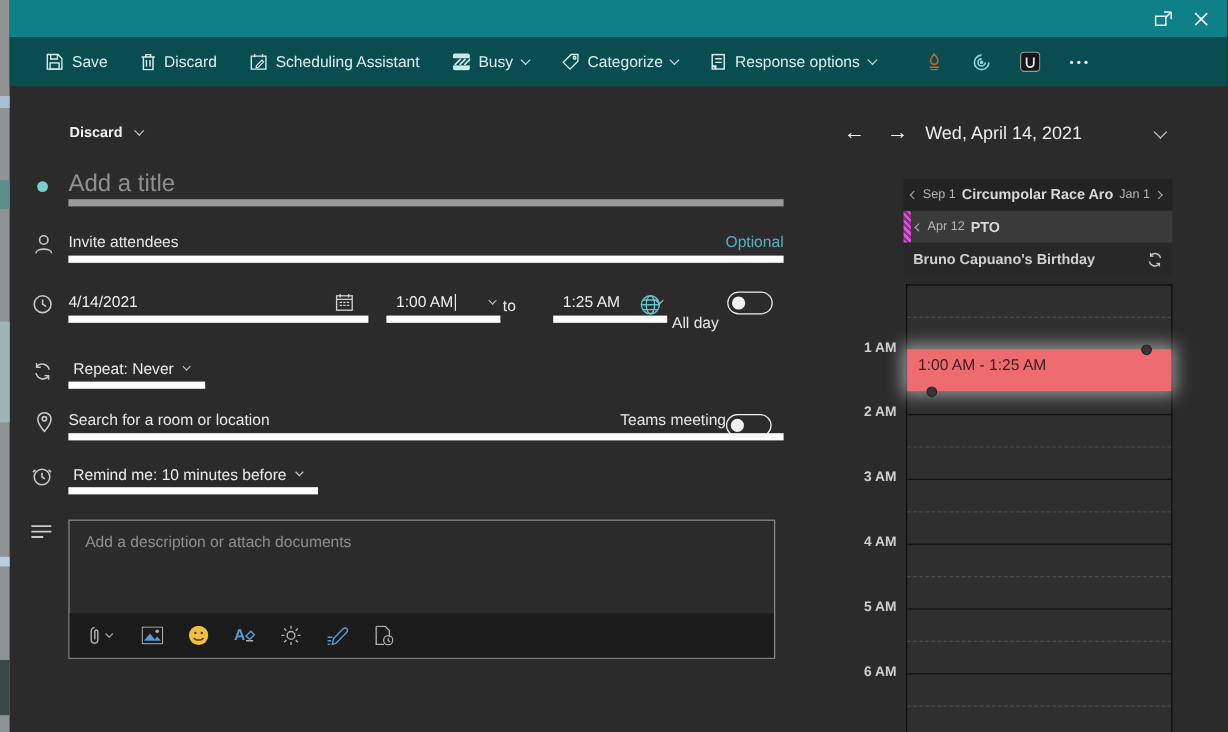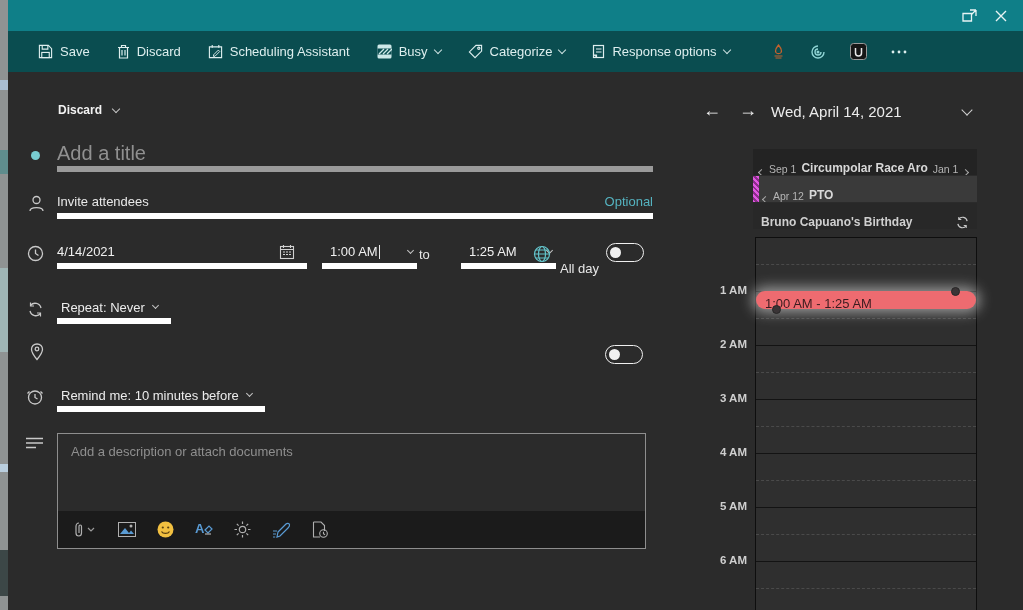--- a/index.html
+++ b/index.html
@@ -86,43 +86,43 @@
                 display:flex; align-items:center; padding-left:15px; gap:21px; }
   .desc-strip .dico { display:flex; align-items:center; cursor:pointer; }
 
   
   .nav-arrow { position:absolute; font-size:18px; color:#f0f0f0; cursor:pointer; }
   .na-back { left:703px; top:100px; } .na-fwd { left:739px; top:100px; }
   .panel-date { position:absolute; left:771px; top:103px; font-size:15px; color:#ececec; }
   .panel-chev { position:absolute; left:963px; top:106px; width:8px; height:8px;
                 border-right:1.5px solid #d0d0d0; border-bottom:1.5px solid #d0d0d0; transform:rotate(45deg); cursor:pointer;}
 
-  .ad-row { position:absolute; left:753px; width:224px; height:26px; display:flex; align-items:flex-end;
+  .ad-row { position:absolute; left:753px; width:224px; height:26px; display:flex; align-items:center;
             font-size:12px; color:#d8d8d8; cursor:pointer; overflow:hidden;}
   .ad-1 { top:149px; background:#232323; padding:0 6px; }
   .ad-2 { top:176px; background:#3a3a3a; padding-left:10px; }
   .ad-3 { top:203px; background:#282828; padding:0 8px; }
   .ad-row .sm { font-size:10.5px; color:#b5b5b5; margin:0 5px; white-space:nowrap;}
   .ad-row .ttl { font-weight:bold; white-space:nowrap; overflow:hidden;}
   .ad-1 .ttl { flex-grow:0; }
   .ad-3 .ttl { flex-grow:1; color:#d0d0d0;}
   .pto-strip { position:absolute; left:753px; top:176px; width:6px; height:26px;
                background:repeating-linear-gradient(45deg,#e056e0 0 2px,#8a2f8a 2px 4px); }
 
   .hour-label { position:absolute; left:690px; width:57px; text-align:right;
                 font-size:11.5px; font-weight:bold; color:#cfcfcf; }
   .grid { position:absolute; left:755px; top:237px; width:222px; height:373px;
           border-left:1px solid #0e0e0e; border-right:1px solid #0e0e0e; border-top:1px solid #0e0e0e;
           background:#2f2f2f; overflow:hidden; cursor:pointer;}
   .cell { height:27px; }
   .cell.dash { border-bottom:1px dashed #4a4a4a; }
   .cell.solid{ border-bottom:1px solid #131313; }
 
-  .event { position:absolute; left:756px; top:291px; width:220px; height:18px; background:#ee6b70;
-           border-radius:12px; box-shadow:0 0 13px 4px rgba(235,235,235,0.55); cursor:pointer;}
+  .event { position:absolute; left:756px; top:291px; width:220px; height:35px; background:#ee6b70;
+           border-radius:0; box-shadow:0 0 13px 4px rgba(235,235,235,0.55); cursor:pointer;}
   .event .lbl { font-size:13px; color:#3a1c1f; line-height:25px; padding-left:9px; }
   .handle { position:absolute; width:9px; height:9px; border-radius:50%; background:#3a3436; border:1px solid #262626; cursor:ns-resize;}
   .h-top { right:16px; top:-4px; } .h-bot { left:16px; bottom:-5px; }
 </style>
 </head>
 <body>
 
 <div class="screen">
 
   <div class="left-sliver">
@@ -293,20 +293,24 @@
     <span class="val">Repeat: Never</span>
     <span class="chev small gray"></span>
   </div>
 
   <span class="icon-col" style="left:30px;top:343px">
     <svg width="14" height="18" viewBox="0 0 14 18" fill="none" stroke="#c9c9c9" stroke-width="1.3">
       <path d="M7 1 C3.7 1 1.5 3.4 1.5 6.3 C1.5 10 7 16.5 7 16.5 C7 16.5 12.5 10 12.5 6.3 C12.5 3.4 10.3 1 7 1 Z"></path>
         <circle cx="7" cy="6" r="1.8"></circle>
     </svg>
   </span>
+  <div class="field f-location">
+    <span class="ph">Search for a room or location</span>
+    <span class="teams-label">Teams meeting</span>
+  </div>
   <div class="toggle tg-teams">
       <div class="knob"></div>
     </div>
 
   <span class="icon-col" style="left:26px;top:388px">
     <svg width="18" height="18" viewBox="0 0 18 18" fill="none" stroke="#c9c9c9" stroke-width="1.3">
       <circle cx="9" cy="9.5" r="6.5"></circle>
         <path d="M9 6 V9.5 L11.5 11"></path>
       <path d="M3.5 3.5 L1.5 5.5 M14.5 3.5 L16.5 5.5" stroke-width="1.4"></path>
     </svg>

